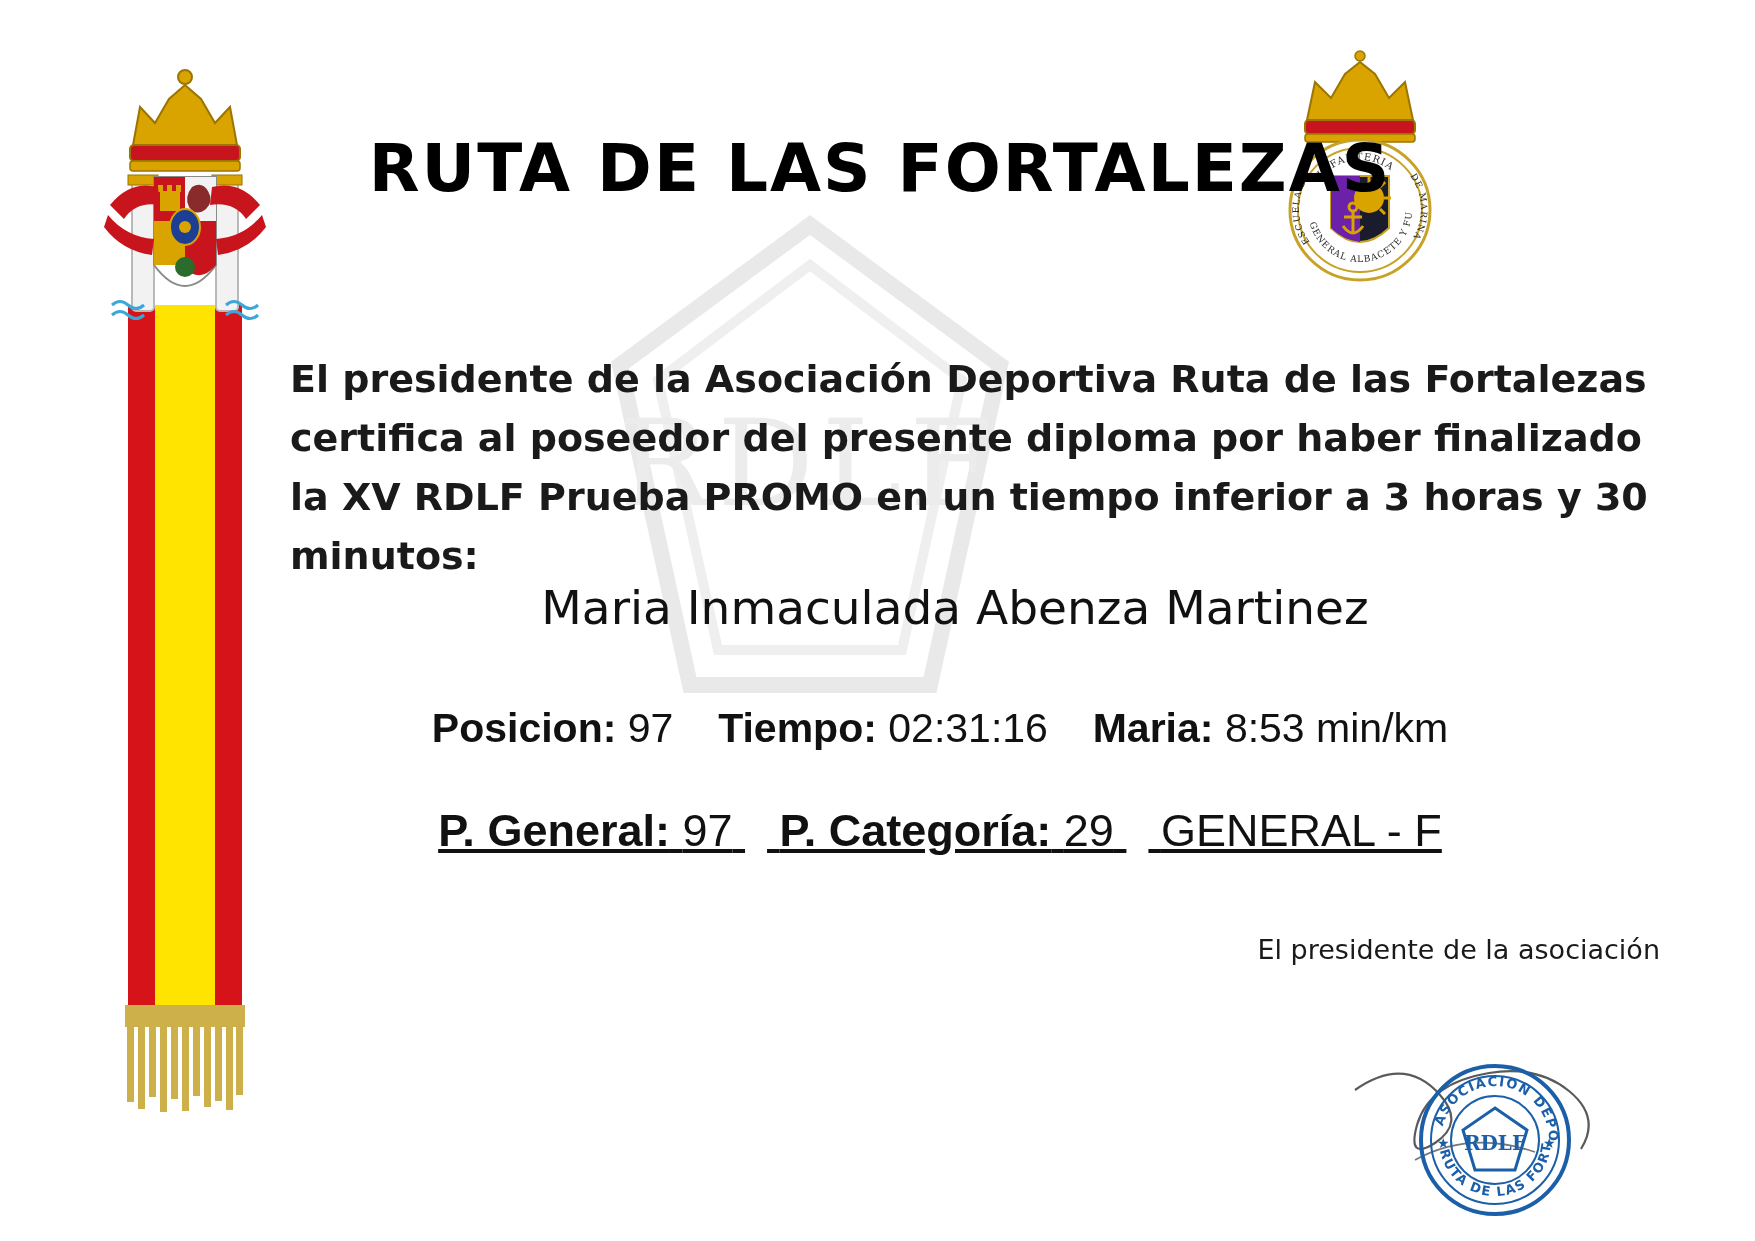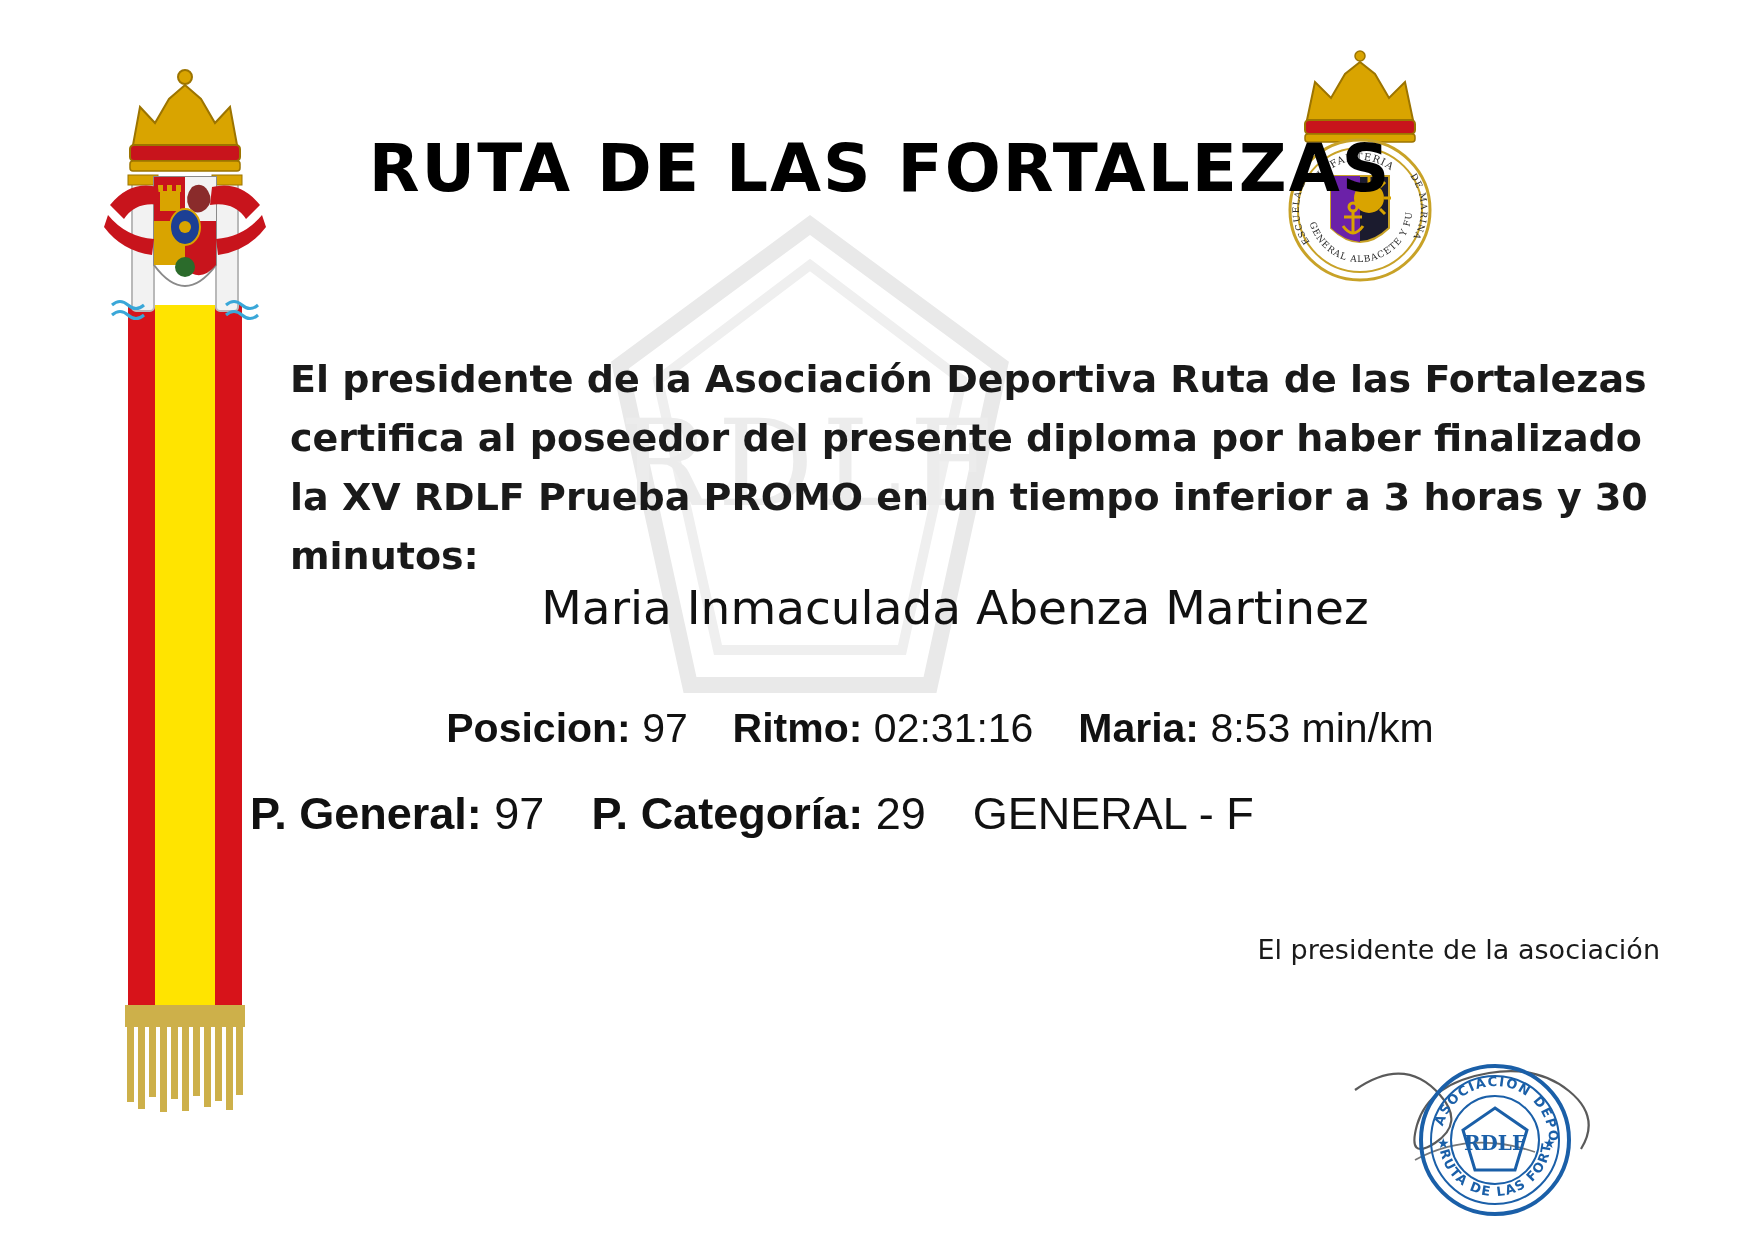--- a/index.html
+++ b/index.html
@@ -104,27 +104,29 @@
     white-space: nowrap;
   }
   .stats-row .lbl { font-weight: bold; }
   .stats-row .val { font-weight: normal; }
   .gap-sm { display: inline-block; width: 22px; }
 
   
   .stats-row2 {
     position: absolute;
     left: 250px;
-    top: 788px;
+    top: 805px;
     width: 1380px;
+    text-align: center;
     font-family: "Liberation Sans", sans-serif;
     font-size: 45px;
     color: #111;
     z-index: 3;
     white-space: nowrap;
+    text-decoration: underline;
   }
   .stats-row2 .lbl { font-weight: bold; }
   .stats-row2 .val { font-weight: normal; }
 
   
   .sign-block {
     position: absolute;
     right: 95px;
     top: 930px;
     width: 640px;
@@ -280,21 +282,21 @@
 <div class="title">RUTA DE LAS FORTALEZAS</div>
 
 <div class="body-text">El presidente de la Asociación Deportiva Ruta de las Fortalezas certifica al poseedor del presente diploma por haber finalizado la XV RDLF Prueba PROMO en un tiempo inferior a 3 horas y 30 minutos:</div>
 
 <div class="runner-name">Maria Inmaculada Abenza Martinez</div>
 
 <div class="stats-row">
   <span class="lbl">Posicion:</span>
   <span class="val">97</span>
   <span class="gap-sm"></span>
-  <span class="lbl">Ritmo:</span>
+  <span class="lbl">Tiempo:</span>
   <span class="val">02:31:16</span>
   <span class="gap-sm"></span>
   <span class="lbl">Maria:</span>
   <span class="val">8:53 min/km</span>
 </div>
 
 <div class="stats-row2">
   <span class="lbl">P. General:</span>
   <span class="val">97</span>
   <span class="gap-sm"></span>

